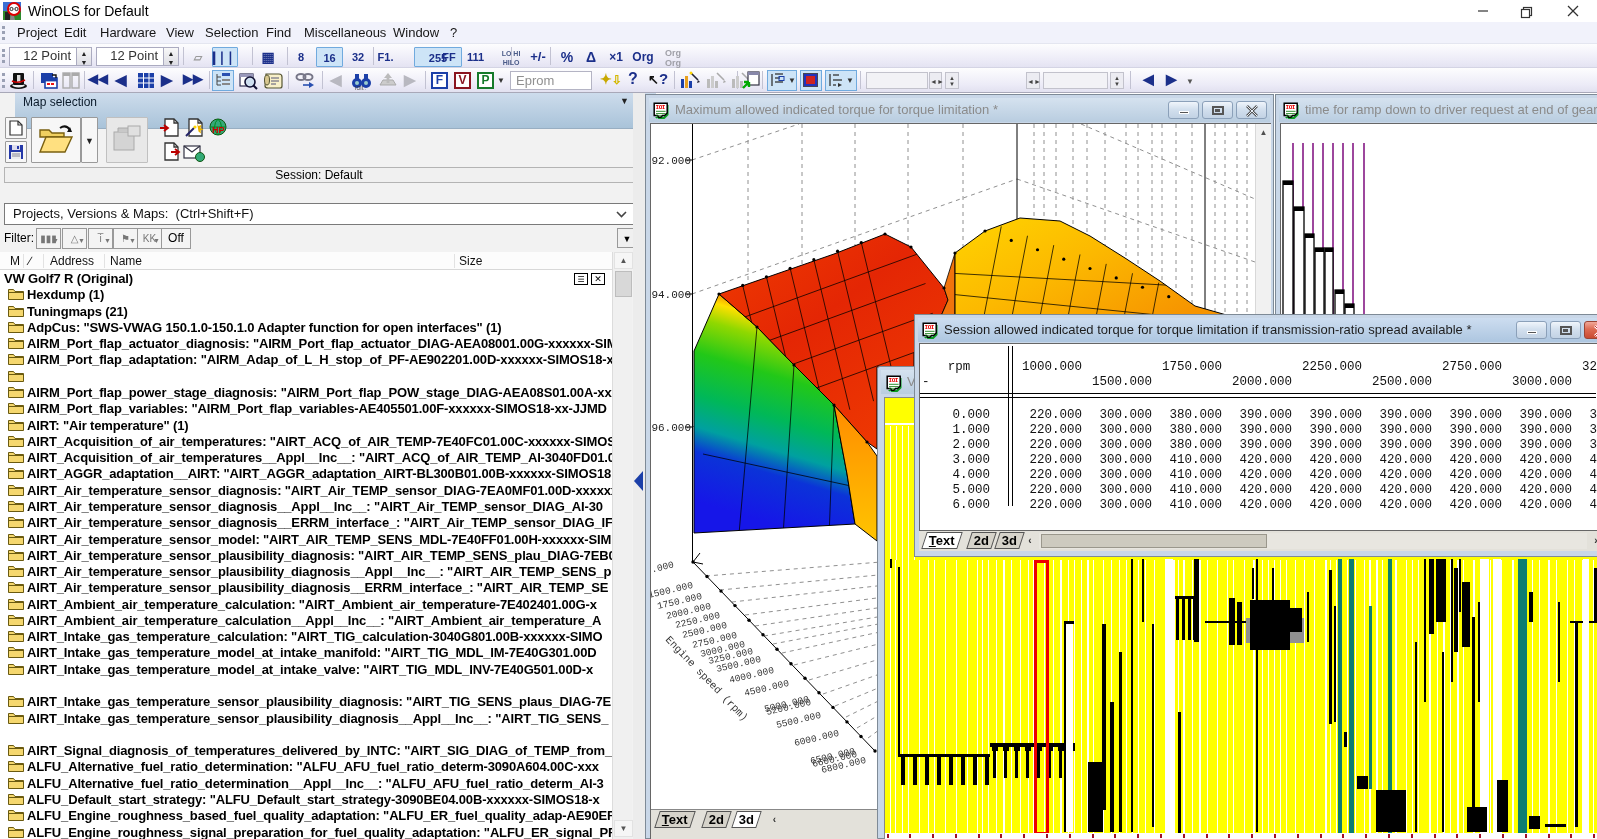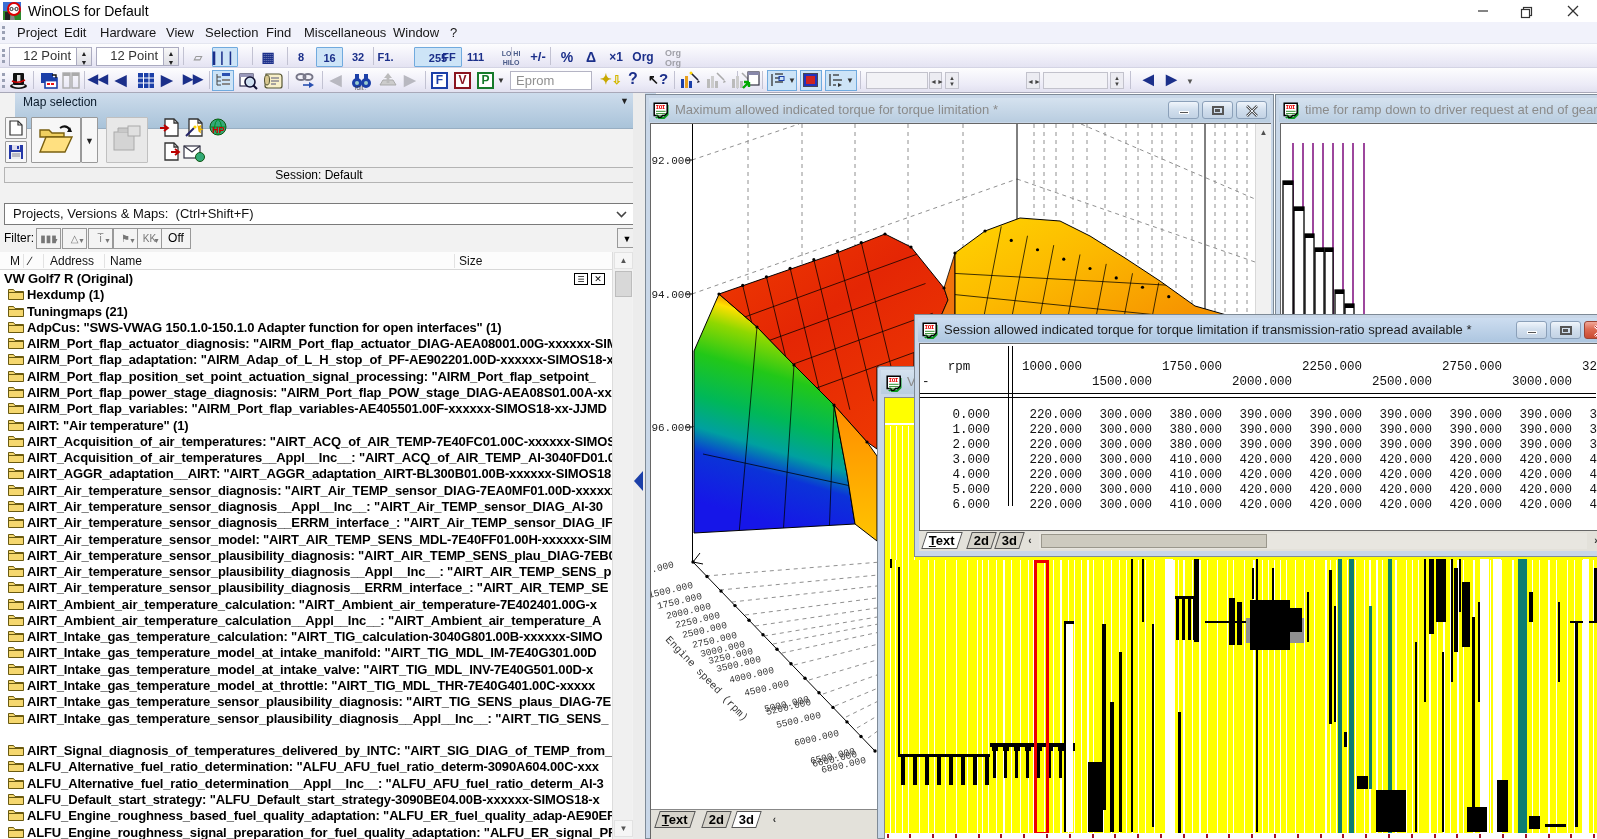--- a/index.html
+++ b/index.html
@@ -431,21 +431,20 @@
             <path d="M0.5 11.5 v-10 h5 l1.5 2 h8.5 v8 z" fill="#f5d76e" stroke="#6a5a10" stroke-width="1"></path>
             <path d="M0.5 4.5 h15" stroke="#6a5a10" stroke-width="1"></path>
           </svg>
           <span class="t">AIRM_Port_flap_adaptation: "AIRM_Adap_of_L_H_stop_of_PF-AE902201.00D-xxxxxx-SIMOS18-xx</span>
         </div>
 <div class="mrow" style="top:97.7px">
           <svg class="folder" viewBox="0 0 16 12">
             <path d="M0.5 11.5 v-10 h5 l1.5 2 h8.5 v8 z" fill="#f5d76e" stroke="#6a5a10" stroke-width="1"></path>
             <path d="M0.5 4.5 h15" stroke="#6a5a10" stroke-width="1"></path>
           </svg>
-          <span class="t">AIRM_Port_flap_position_set_point_actuation_signal_processing: "AIRM_Port_flap_setpoint_</span>
         </div>
 <div class="mrow" style="top:114.0px">
           <svg class="folder" viewBox="0 0 16 12">
             <path d="M0.5 11.5 v-10 h5 l1.5 2 h8.5 v8 z" fill="#f5d76e" stroke="#6a5a10" stroke-width="1"></path>
             <path d="M0.5 4.5 h15" stroke="#6a5a10" stroke-width="1"></path>
           </svg>
           <span class="t">AIRM_Port_flap_power_stage_diagnosis: "AIRM_Port_flap_POW_stage_DIAG-AEA08S01.00A-xxx</span>
         </div>
 <div class="mrow" style="top:130.2px">
           <svg class="folder" viewBox="0 0 16 12">
@@ -558,27 +557,20 @@
             <path d="M0.5 4.5 h15" stroke="#6a5a10" stroke-width="1"></path>
           </svg>
           <span class="t">AIRT_Intake_gas_temperature_model_at_intake_manifold: "AIRT_TIG_MDL_IM-7E40G301.00D</span>
         </div>
 <div class="mrow" style="top:390.7px">
           <svg class="folder" viewBox="0 0 16 12">
             <path d="M0.5 11.5 v-10 h5 l1.5 2 h8.5 v8 z" fill="#f5d76e" stroke="#6a5a10" stroke-width="1"></path>
             <path d="M0.5 4.5 h15" stroke="#6a5a10" stroke-width="1"></path>
           </svg>
           <span class="t">AIRT_Intake_gas_temperature_model_at_intake_valve: "AIRT_TIG_MDL_INV-7E40G501.00D-x</span>
-        </div>
-<div class="mrow" style="top:407.0px">
-          <svg class="folder" viewBox="0 0 16 12">
-            <path d="M0.5 11.5 v-10 h5 l1.5 2 h8.5 v8 z" fill="#f5d76e" stroke="#6a5a10" stroke-width="1"></path>
-            <path d="M0.5 4.5 h15" stroke="#6a5a10" stroke-width="1"></path>
-          </svg>
-          <span class="t">AIRT_Intake_gas_temperature_model_at_throttle: "AIRT_TIG_MDL_THR-7E40G401.00C-xxxxx</span>
         </div>
 <div class="mrow" style="top:423.3px">
           <svg class="folder" viewBox="0 0 16 12">
             <path d="M0.5 11.5 v-10 h5 l1.5 2 h8.5 v8 z" fill="#f5d76e" stroke="#6a5a10" stroke-width="1"></path>
             <path d="M0.5 4.5 h15" stroke="#6a5a10" stroke-width="1"></path>
           </svg>
           <span class="t">AIRT_Intake_gas_temperature_sensor_plausibility_diagnosis: "AIRT_TIG_SENS_plaus_DIAG-7E</span>
         </div>
 <div class="mrow" style="top:439.6px">
           <svg class="folder" viewBox="0 0 16 12">

